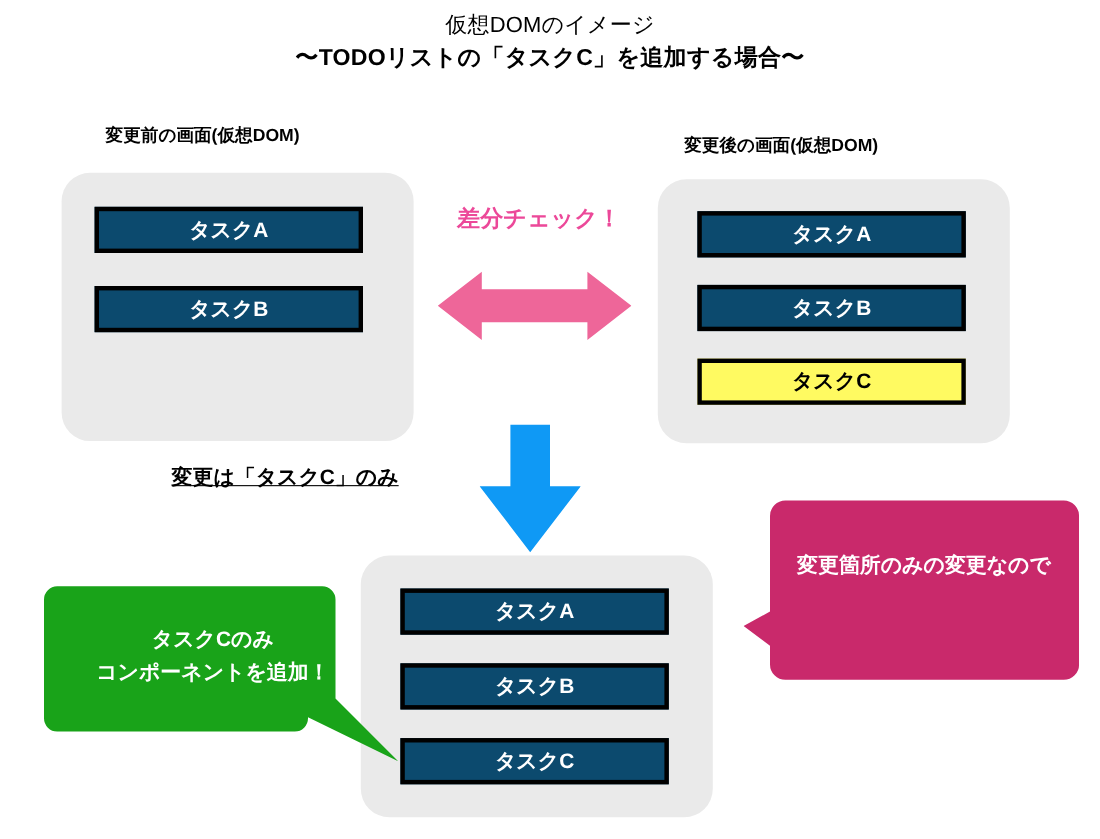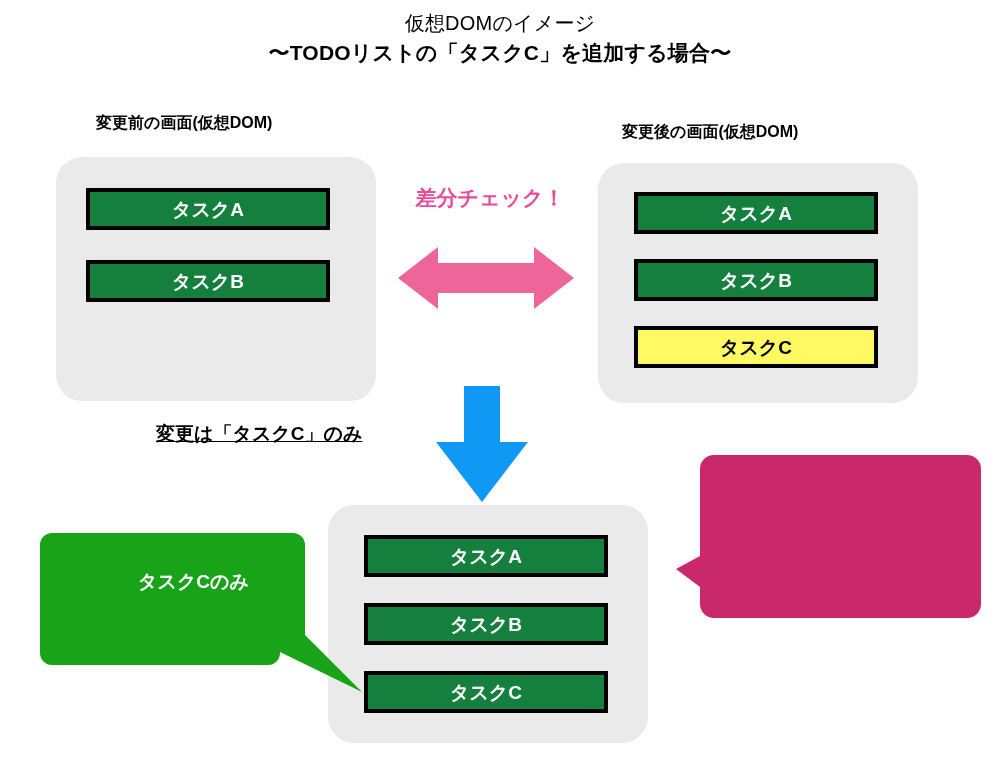--- a/index.html
+++ b/index.html
@@ -62,21 +62,21 @@
   }
   #panel-before { left: 56px;  top: 157px; width: 320px; height: 244px; }
   #panel-after  { left: 598px; top: 163px; width: 320px; height: 240px; }
   #panel-result { left: 328px; top: 505px; width: 320px; height: 238px; }
 
   
   .task-box {
     position: absolute;
     box-sizing: border-box;
     border: 4px solid #000000;
-    background: #15803d;
+    background: #0c4a6e;
     color: #ffffff;
     font-size: 19px;
     font-weight: bold;
     display: flex;
     align-items: center;
     justify-content: center;
     line-height: 1;
   }
   .task-box.is-new {
     background: #fffa61;
@@ -188,24 +188,26 @@
   <div class="task-box" id="result-task-a">タスクA</div>
   <div class="task-box" id="result-task-b">タスクB</div>
   <div class="task-box" id="result-task-c">タスクC</div>
 
   <div class="callout-wrap" id="callout-green">
     <svg class="callout-svg" width="330" height="170" viewBox="0 0 330 170">
       <path d="M12,3 H253 A12,12 0 0 1 265,15 V105 L322,162 L240,122 V123 A12,12 0 0 1 228,135 H12 A12,12 0 0 1 0,123 V15 A12,12 0 0 1 12,3 Z" fill="#19a319"></path>
     </svg>
     <div class="callout-text">
       <div>タスクCのみ</div>
+      <div>コンポーネントを追加！</div>
     </div>
   </div>
 
   <div class="callout-wrap" id="callout-magenta">
     <svg class="callout-svg" width="305" height="172" viewBox="0 0 305 172">
       <path d="M38,3 H291 A14,14 0 0 1 305,17 V152 A14,14 0 0 1 291,166 H38 A14,14 0 0 1 24,152 V135 L0,117 L24,104 V17 A14,14 0 0 1 38,3 Z" fill="#c9296b"></path>
     </svg>
     <div class="callout-text">
+      <div>変更箇所のみの変更なので</div>
     </div>
   </div>
 
 </div>
 
 </body></html>

